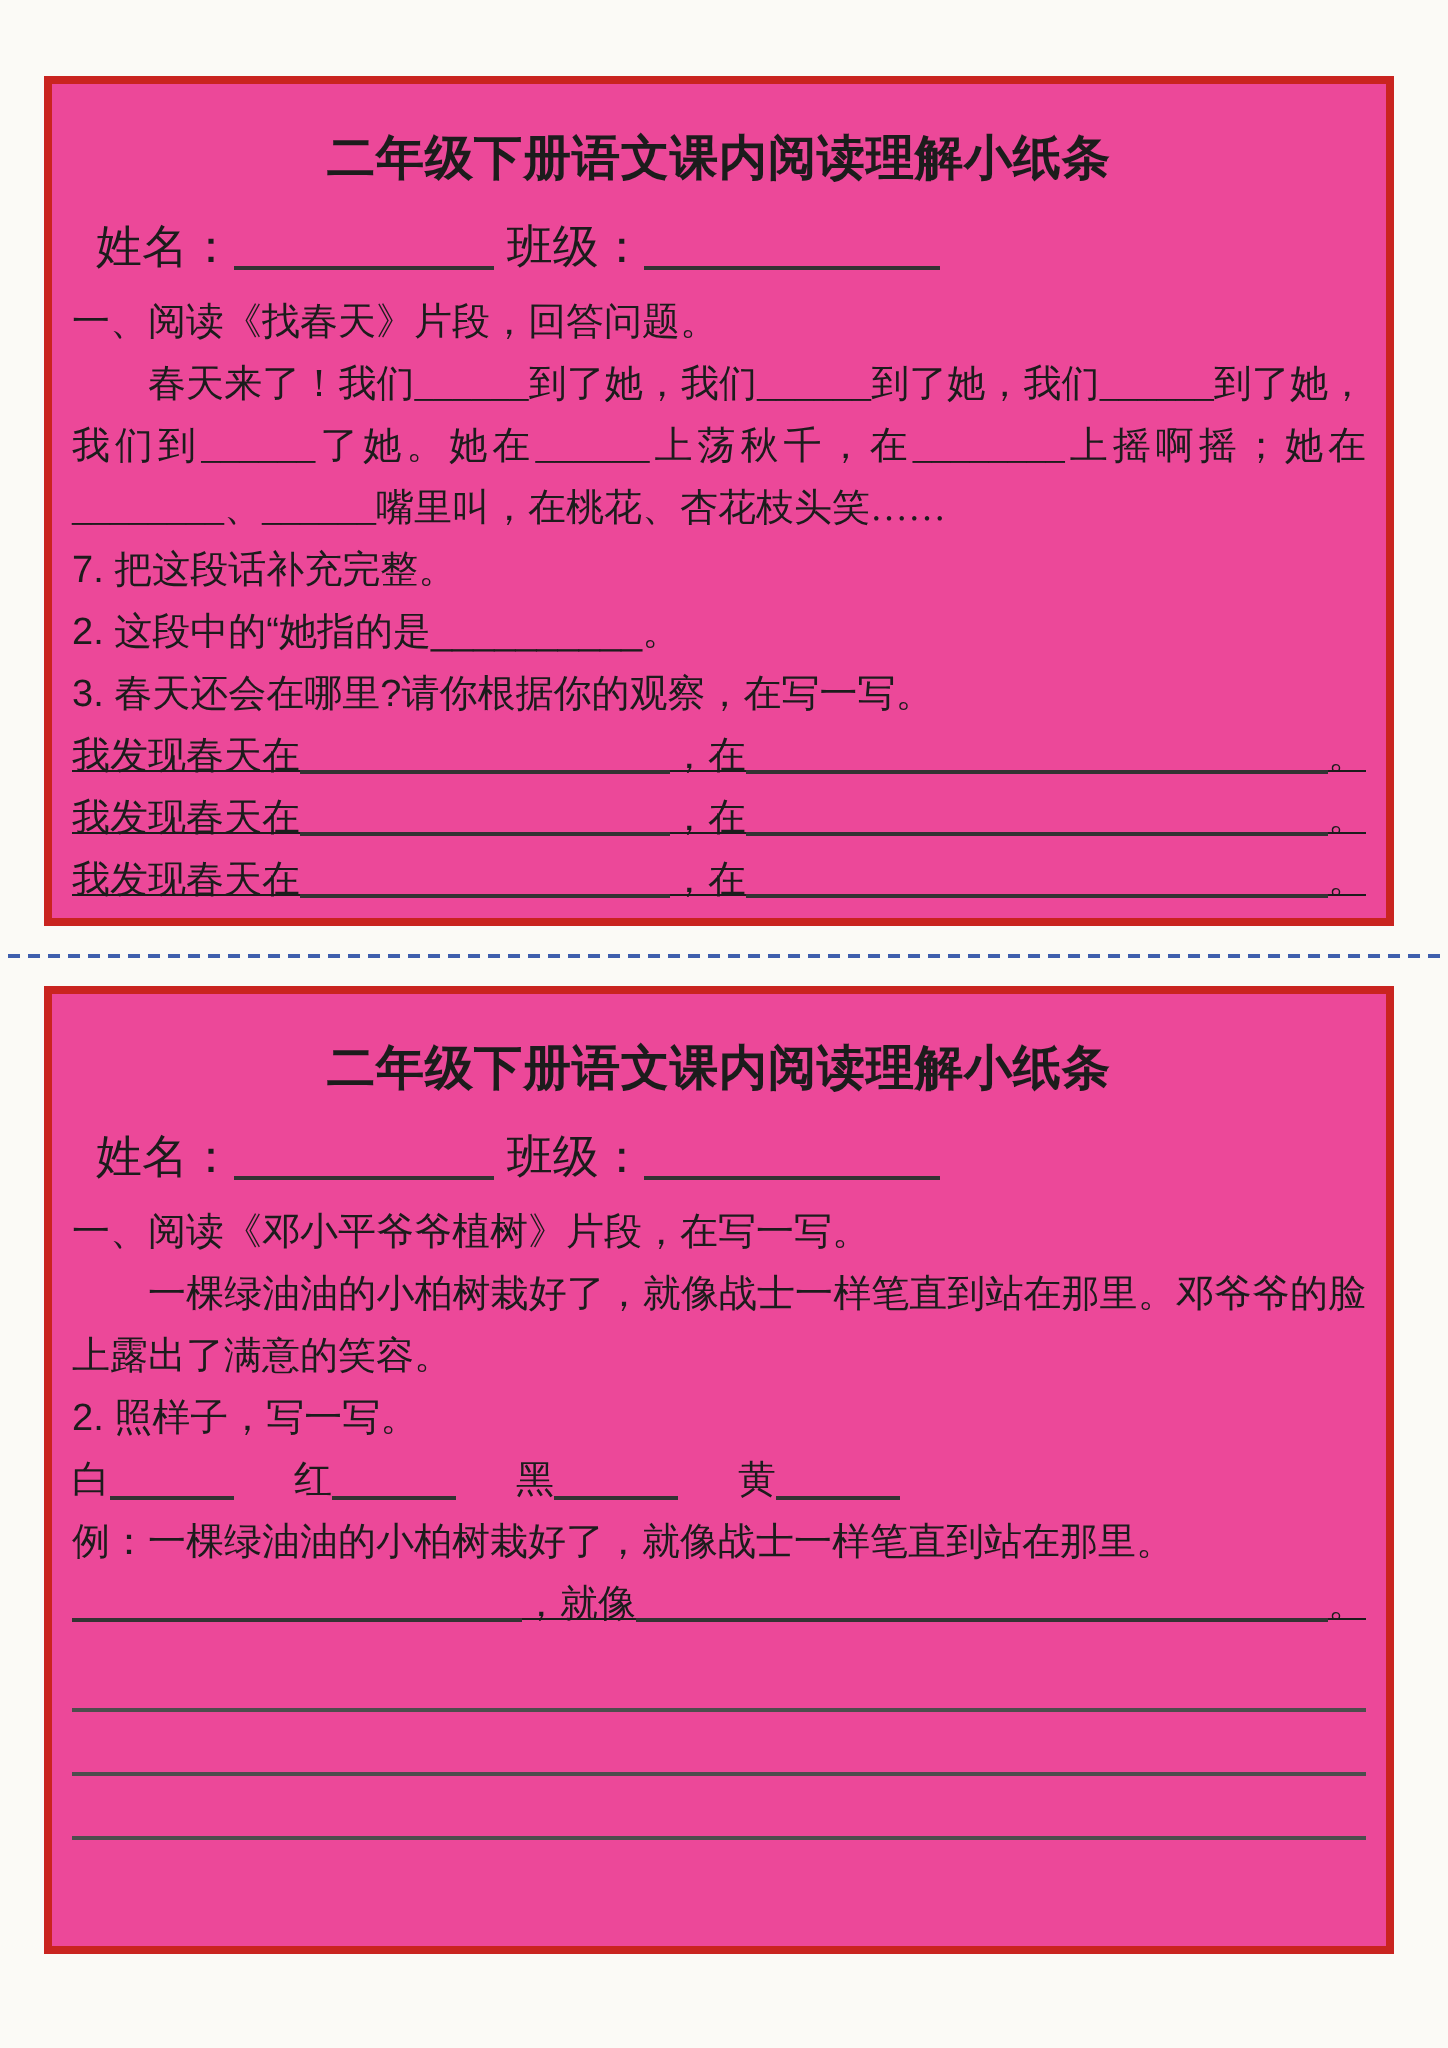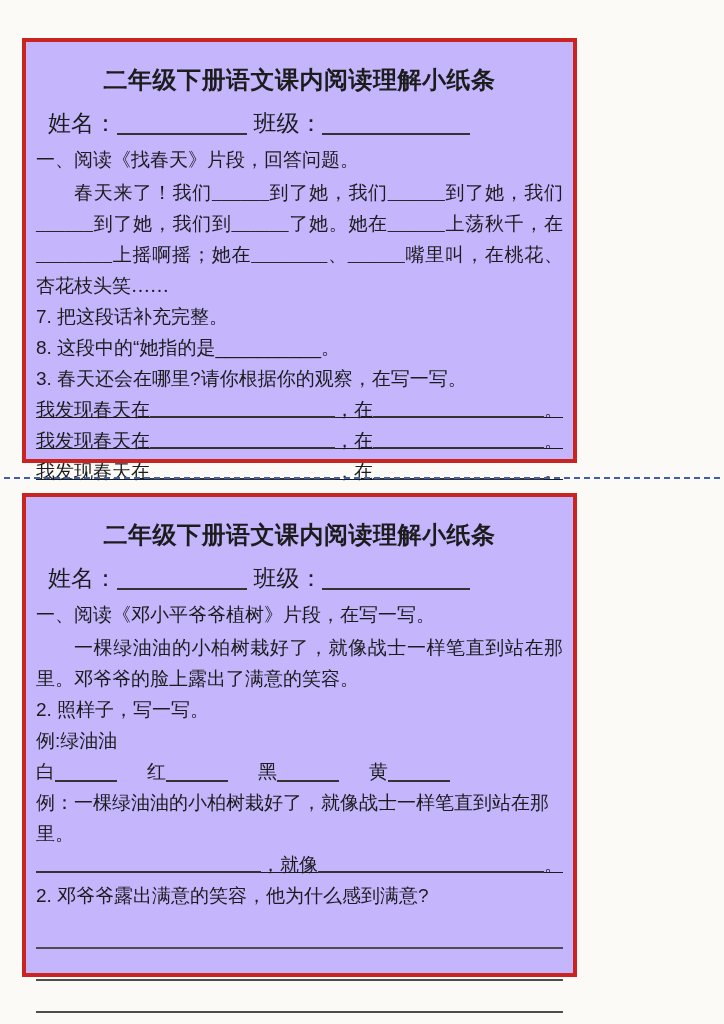--- a/index.html
+++ b/index.html
@@ -5,24 +5,24 @@
   html, body { margin:0; padding:0; }
   body {
     width:724px; height:1024px;
     background:#fbfaf6;
     font-family:"Liberation Sans","DejaVu Sans",sans-serif;
     color:#1c1c1c;
     overflow:hidden;
     position:relative;
   }
   .slip {
-    position:absolute; left:22px; width:555px;
+    position:absolute; left:22px; width:675px;
     box-sizing:border-box;
     border:4px solid #c9241f;
-    background:#c4b5fd;
+    background:#ec4899;
     padding:0 10px;
   }
   .slip-1 { top:38px;  height:425px; }
   .slip-2 { top:493px; height:484px; }
 
   .cutline {
     position:absolute; top:477px; left:4px; right:4px; height:0;
     border-top:2px dashed #3f5fae;
   }
 
@@ -34,21 +34,21 @@
     letter-spacing:0.5px;
   }
   .name-row {
     margin:10px 0 0 12px;
     font-size:23px; line-height:30px;
     white-space:nowrap;
   }
   .body-text { font-size:19px; line-height:31px; }
 
   p { margin:0; }
-  .heading { margin-top:8px;font-family:Liberation Mono, monospace; }
+  .heading { margin-top:8px; }
   .passage { text-align:justify; text-indent:2em;font-family:Liberation Serif, serif; }
   .q { margin:0; }
 
   
   .u {
     display:inline-block;
     border-bottom:2px solid #333333;
     height:12px;
     vertical-align:-4px;
   }
@@ -87,21 +87,21 @@
 
   <div class="name-row">
     <span>姓名：</span><span class="u w130"></span>
     <span>班级：</span><span class="u w148"></span>
   </div>
 
   <div class="body-text">
     <p class="heading">一、阅读《找春天》片段，回答问题。</p>
     <p class="passage">春天来了！我们______到了她，我们______到了她，我们______到了她，我们到______了她。她在______上荡秋千，在________上摇啊摇；她在________、______嘴里叫，在桃花、杏花枝头笑……</p>
     <p class="q">7. 把这段话补充完整。</p>
-    <p class="q">8. 这段中的“她指的是__________。</p>
+    <p class="q">2. 这段中的“她指的是__________。</p>
     <p class="q">3. 春天还会在哪里?请你根据你的观察，在写一写。</p>
 
     <div class="fl">
       <span class="t">我发现春天在</span>
       <span class="b b185"></span>
       <span class="t">，在</span>
       <span class="b grow"></span>
       <span class="t">。</span>
     </div>
     <div class="fl">
@@ -128,39 +128,37 @@
 
   <div class="name-row">
     <span>姓名：</span><span class="u w130"></span>
     <span>班级：</span><span class="u w148"></span>
   </div>
 
   <div class="body-text">
     <p class="heading">一、阅读《邓小平爷爷植树》片段，在写一写。</p>
     <p class="passage">一棵绿油油的小柏树栽好了，就像战士一样笔直到站在那里。邓爷爷的脸上露出了满意的笑容。</p>
     <p class="q">2. 照样子，写一写。</p>
-    <p class="q">例:绿油油</p>
 
     <div class="color-row">
       <span><span>白</span><span class="u w62"></span></span>
       <span><span>红</span><span class="u w62"></span></span>
       <span><span>黑</span><span class="u w62"></span></span>
       <span><span>黄</span><span class="u w62"></span></span>
     </div>
 
     <p class="q">例：一棵绿油油的小柏树栽好了，就像战士一样笔直到站在那里。</p>
 
     <div class="fl">
       <span class="b b225"></span>
       <span class="t">，就像</span>
       <span class="b grow"></span>
       <span class="t">。</span>
     </div>
 
-    <p class="q">2. 邓爷爷露出满意的笑容，他为什么感到满意?</p>
 
     <div class="answer-lines">
       <div class="answer-line"></div>
       <div class="answer-line"></div>
       <div class="answer-line"></div>
     </div>
   </div>
 </section>
 
 </body></html>

